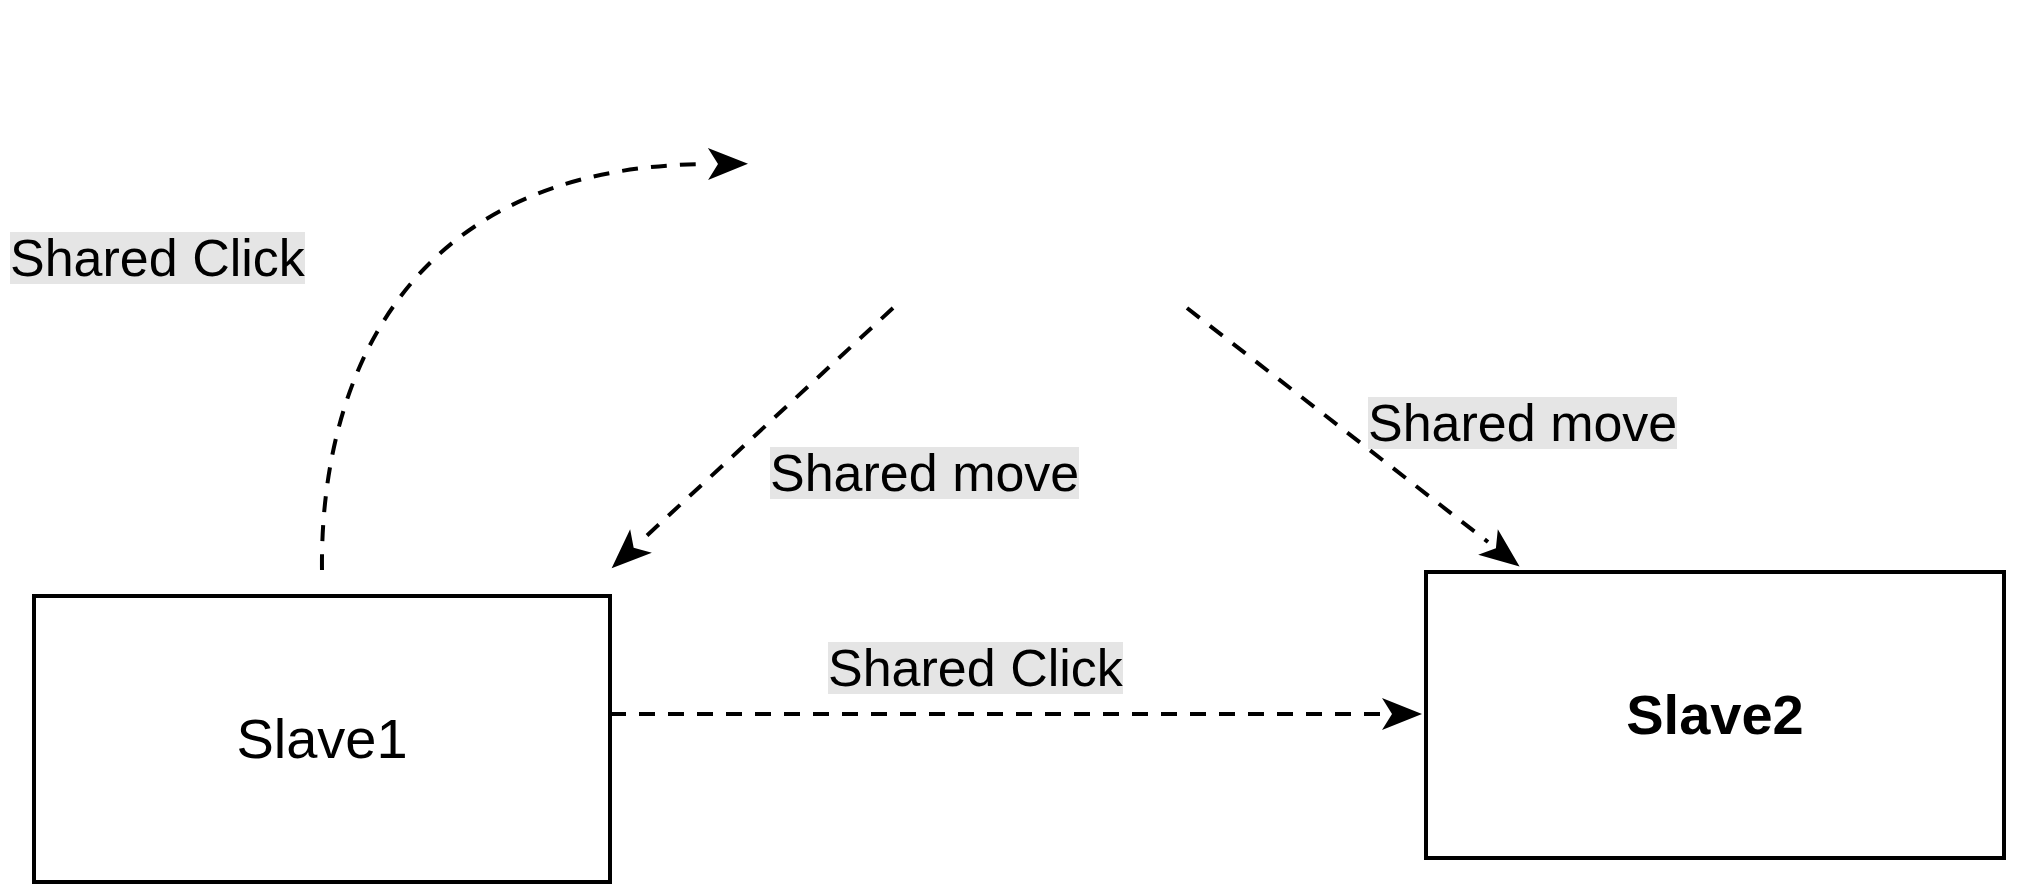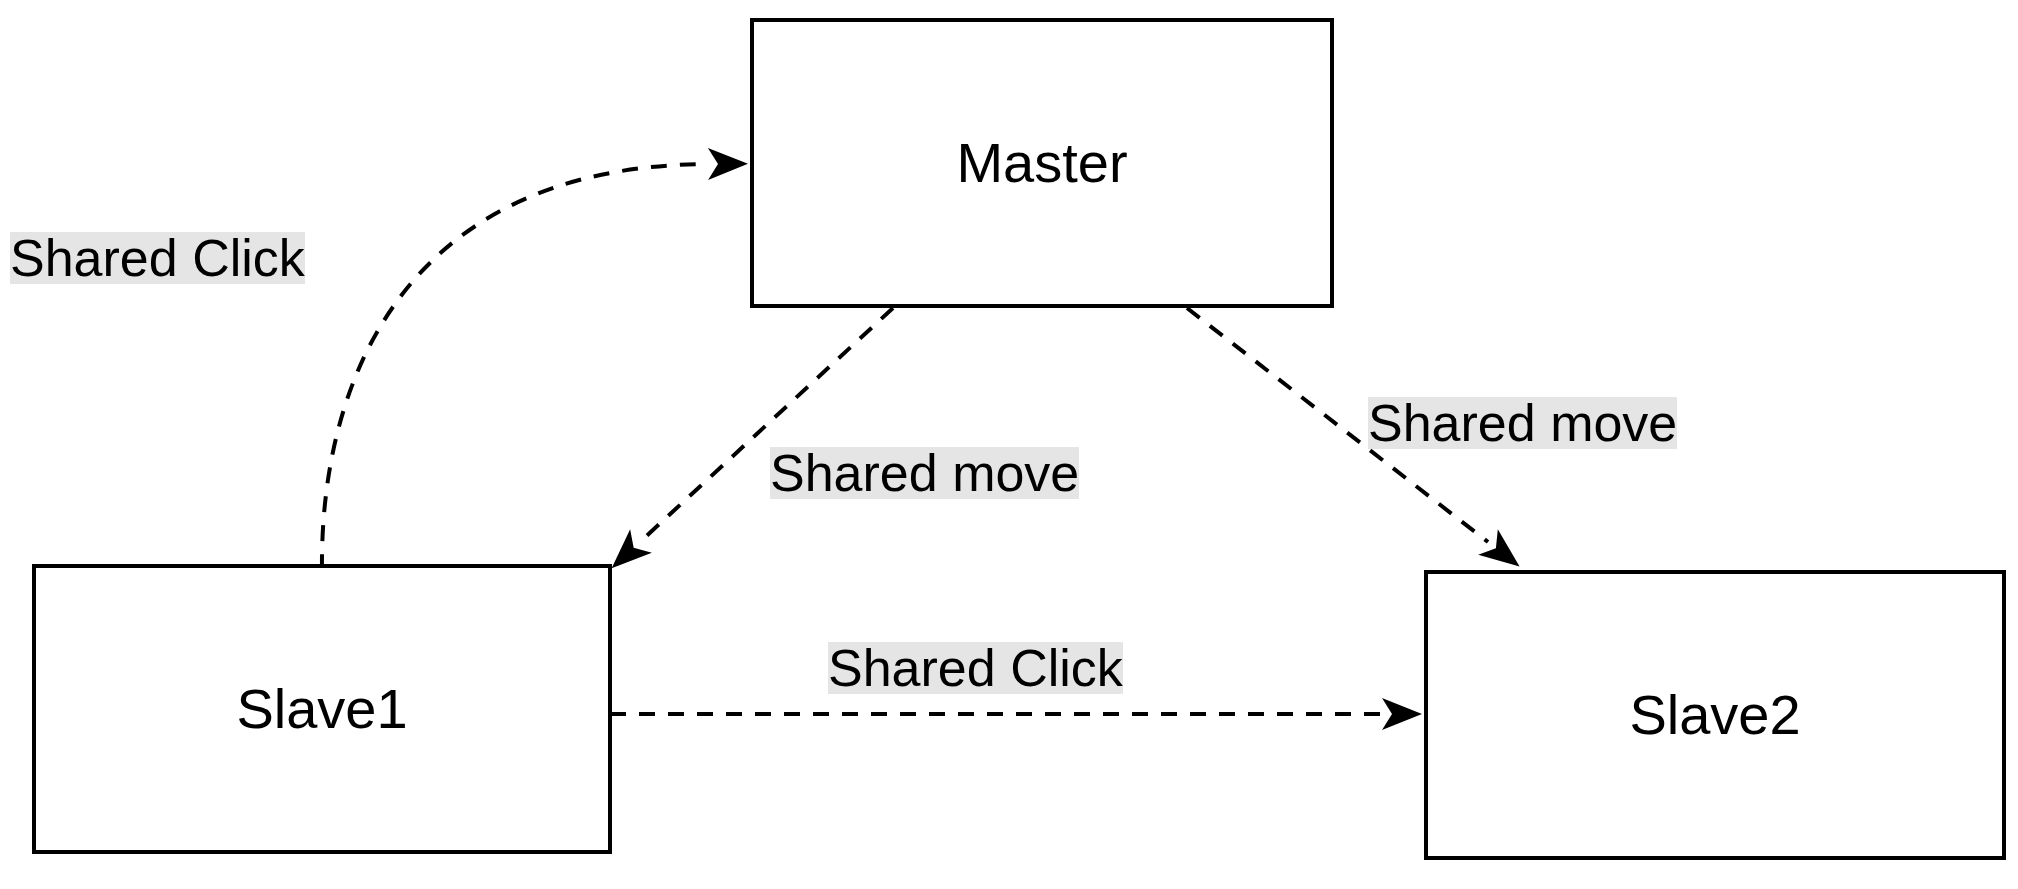--- a/index.html
+++ b/index.html
@@ -37,22 +37,22 @@
     display: flex;
     align-items: center;
     justify-content: center;
   }
   .node-label {
     font-size: 56px;
     line-height: 1;
     white-space: nowrap;
   }
   .node-master { left: 750px; top: 18px;  width: 584px; height: 290px; }
-  .node-slave1 { left: 32px;  top: 564px; width: 580px; height: 290px; }
-  .node-slave2 { left: 1424px;top: 570px; width: 582px; height: 290px; }
+  .node-slave1 { left: 32px;  top: 594px; width: 580px; height: 290px; }
+  .node-slave2 { left: 1424px;top: 570px; width: 582px; height: 290px; font-weight: bold; }
   .edge-label {
     position: absolute;
     font-size: 52px;
     line-height: 1;
     white-space: nowrap;
     background: #e5e5e5;
   }
   .edge-label-click-top    { left: 10px;   top: 232px; }
   .edge-label-move-center  { left: 770px;  top: 447px; }
   .edge-label-move-right   { left: 1368px; top: 397px; }
@@ -72,23 +72,20 @@
 
     <path class="edge" d="M 322 570 C 320 400, 390 166, 708 164" marker-end="url(#arrowhead)"></path>
 
     <path class="edge" d="M 893 308 L 641 541" marker-end="url(#arrowhead)"></path>
 
     <path class="edge" d="M 1187 308 L 1488 542" marker-end="url(#arrowhead)"></path>
 
     <path class="edge" d="M 610 714 L 1382 714" marker-end="url(#arrowhead)"></path>
   </svg>
 
-  <div class="node node-master">
-    <span class="node-label">Master</span>
-  </div>
 
   <div class="node node-slave1">
     <span class="node-label">Slave1</span>
   </div>
 
   <div class="node node-slave2">
     <span class="node-label">Slave2</span>
   </div>
 
   <div class="edge-label edge-label-click-top">Shared Click</div>

